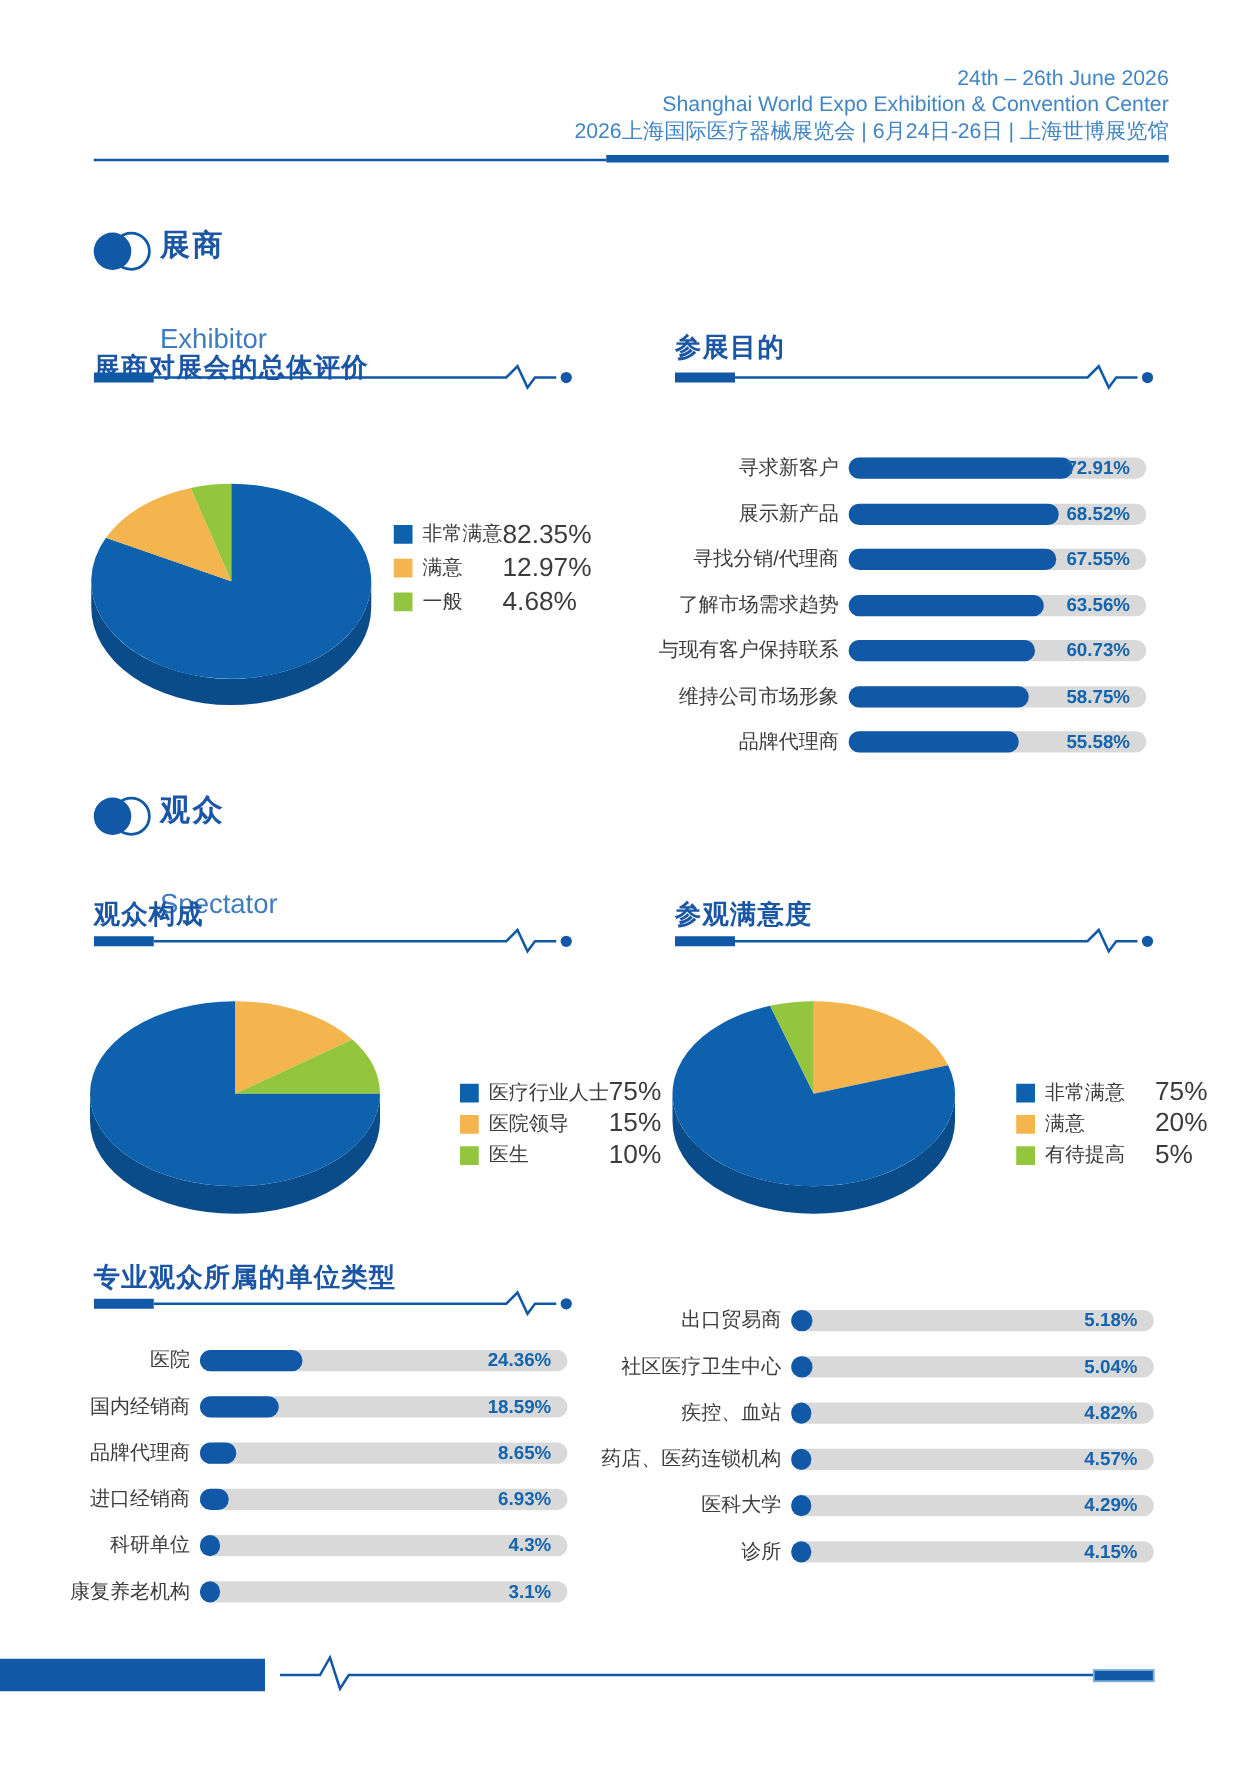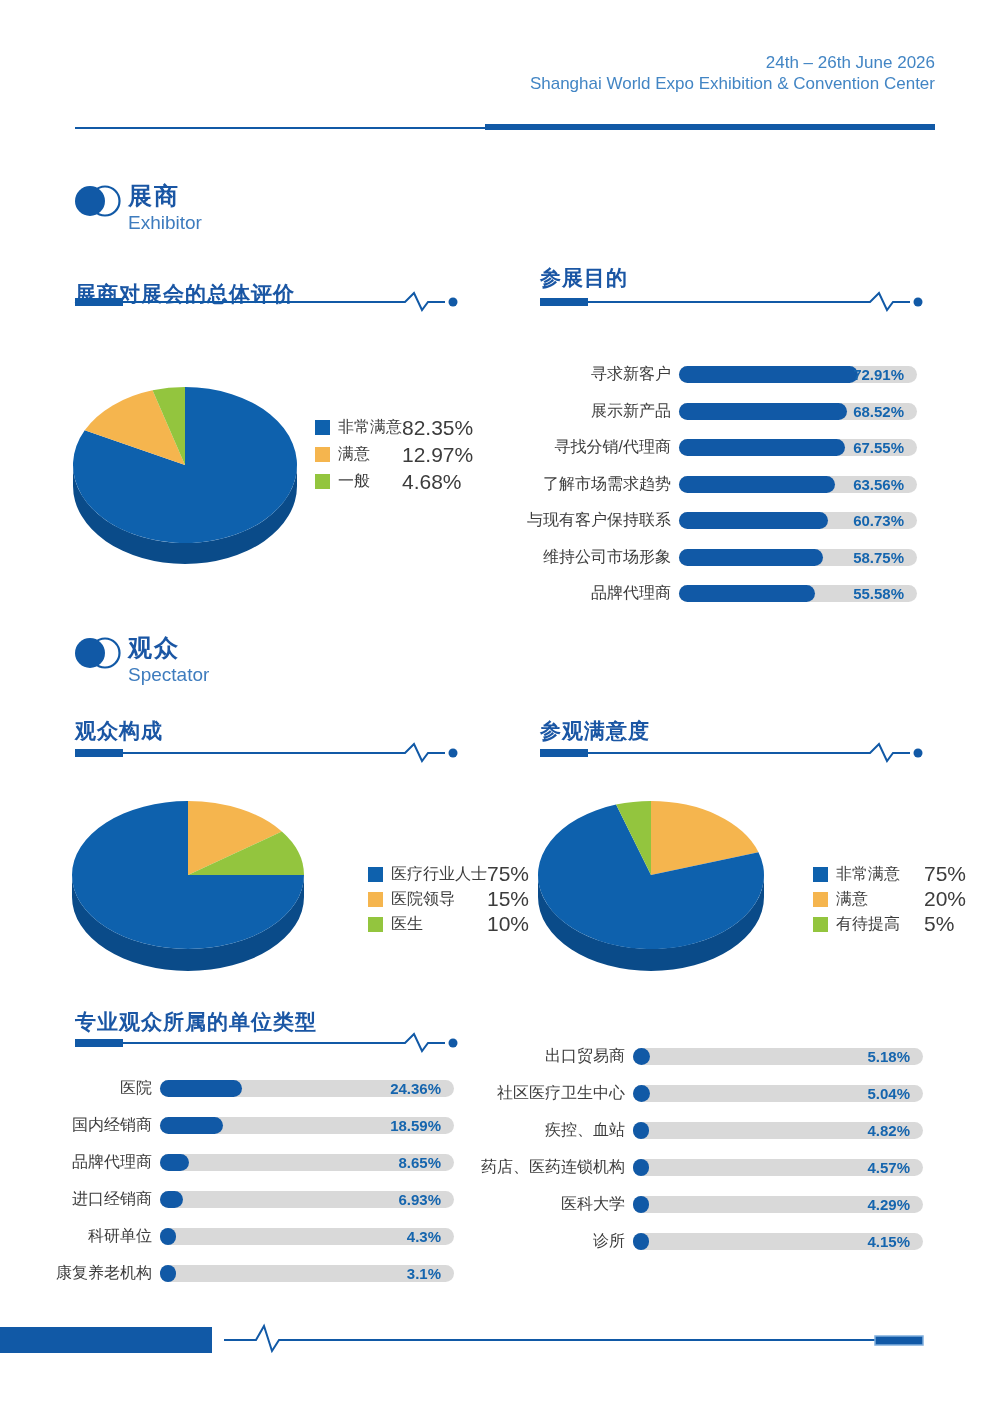--- a/index.html
+++ b/index.html
@@ -8,21 +8,21 @@
   .abs{position:absolute;}
 
   
   .header{position:absolute;top:52px;right:65px;text-align:right;}
   .h-line{font-size:17px;line-height:21px;color:var(--header-blue);}
   .rule-thin{position:absolute;left:75px;top:127px;width:410px;height:2px;background:var(--primary);}
   .rule-thick{position:absolute;left:485px;top:124px;width:450px;height:6px;background:var(--primary);}
 
   
   .sec-zh{position:absolute;font-size:24px;font-weight:bold;color:var(--title-blue);letter-spacing:2px;}
-  .sec-en{position:absolute;font-size:19px;color:#3E7CBE;}
+  .sec-en{position:absolute;font-size:22px;color:#3E7CBE;margin-top:46px;}
 
   
   .chart-title{position:absolute;font-size:21px;font-weight:bold;color:var(--title-blue);letter-spacing:1px;white-space:nowrap;}
   .deco{position:absolute;width:386px;height:22px;}
 
   
   .bar-row{display:flex;align-items:center;justify-content:center;}
   .bar-label{font-size:16px;color:var(--label-gray);text-align:right;white-space:nowrap;padding-right:8px;}
   .bar-track{position:relative;height:17px;background:var(--track);border-radius:9px;}
   .bar-fill{position:absolute;left:0;top:0;height:17px;border-radius:9px;background:var(--primary);}
@@ -51,20 +51,21 @@
   .legend-2{width:137px;} .legend-2 .lg-value{flex:1;text-align:right;}
 </style>
 </head>
 <body>
 
 <div class="page">
 
   <div class="header">
     <div class="h-line">24th – 26th June 2026</div>
     <div class="h-line">Shanghai World Expo Exhibition &amp; Convention Center</div>
+    <div class="h-line">2026上海国际医疗器械展览会 | 6月24日-26日 | 上海世博展览馆</div>
   </div>
   <div class="rule-thin"></div>
   <div class="rule-thick"></div>
 
   <svg class="abs" id="sec-icon-0" style="left:74px;top:184px" width="50" height="34">
       <circle cx="31" cy="17" r="14.5" fill="none" stroke="#1159A6" stroke-width="2.2"></circle>
       <circle cx="16" cy="17" r="15" fill="#1159A6"></circle>
     </svg>
   <div class="sec-zh" style="left:128px;top:180px">展商</div>
   <div class="sec-en" style="left:128px;top:212px">Exhibitor</div>

